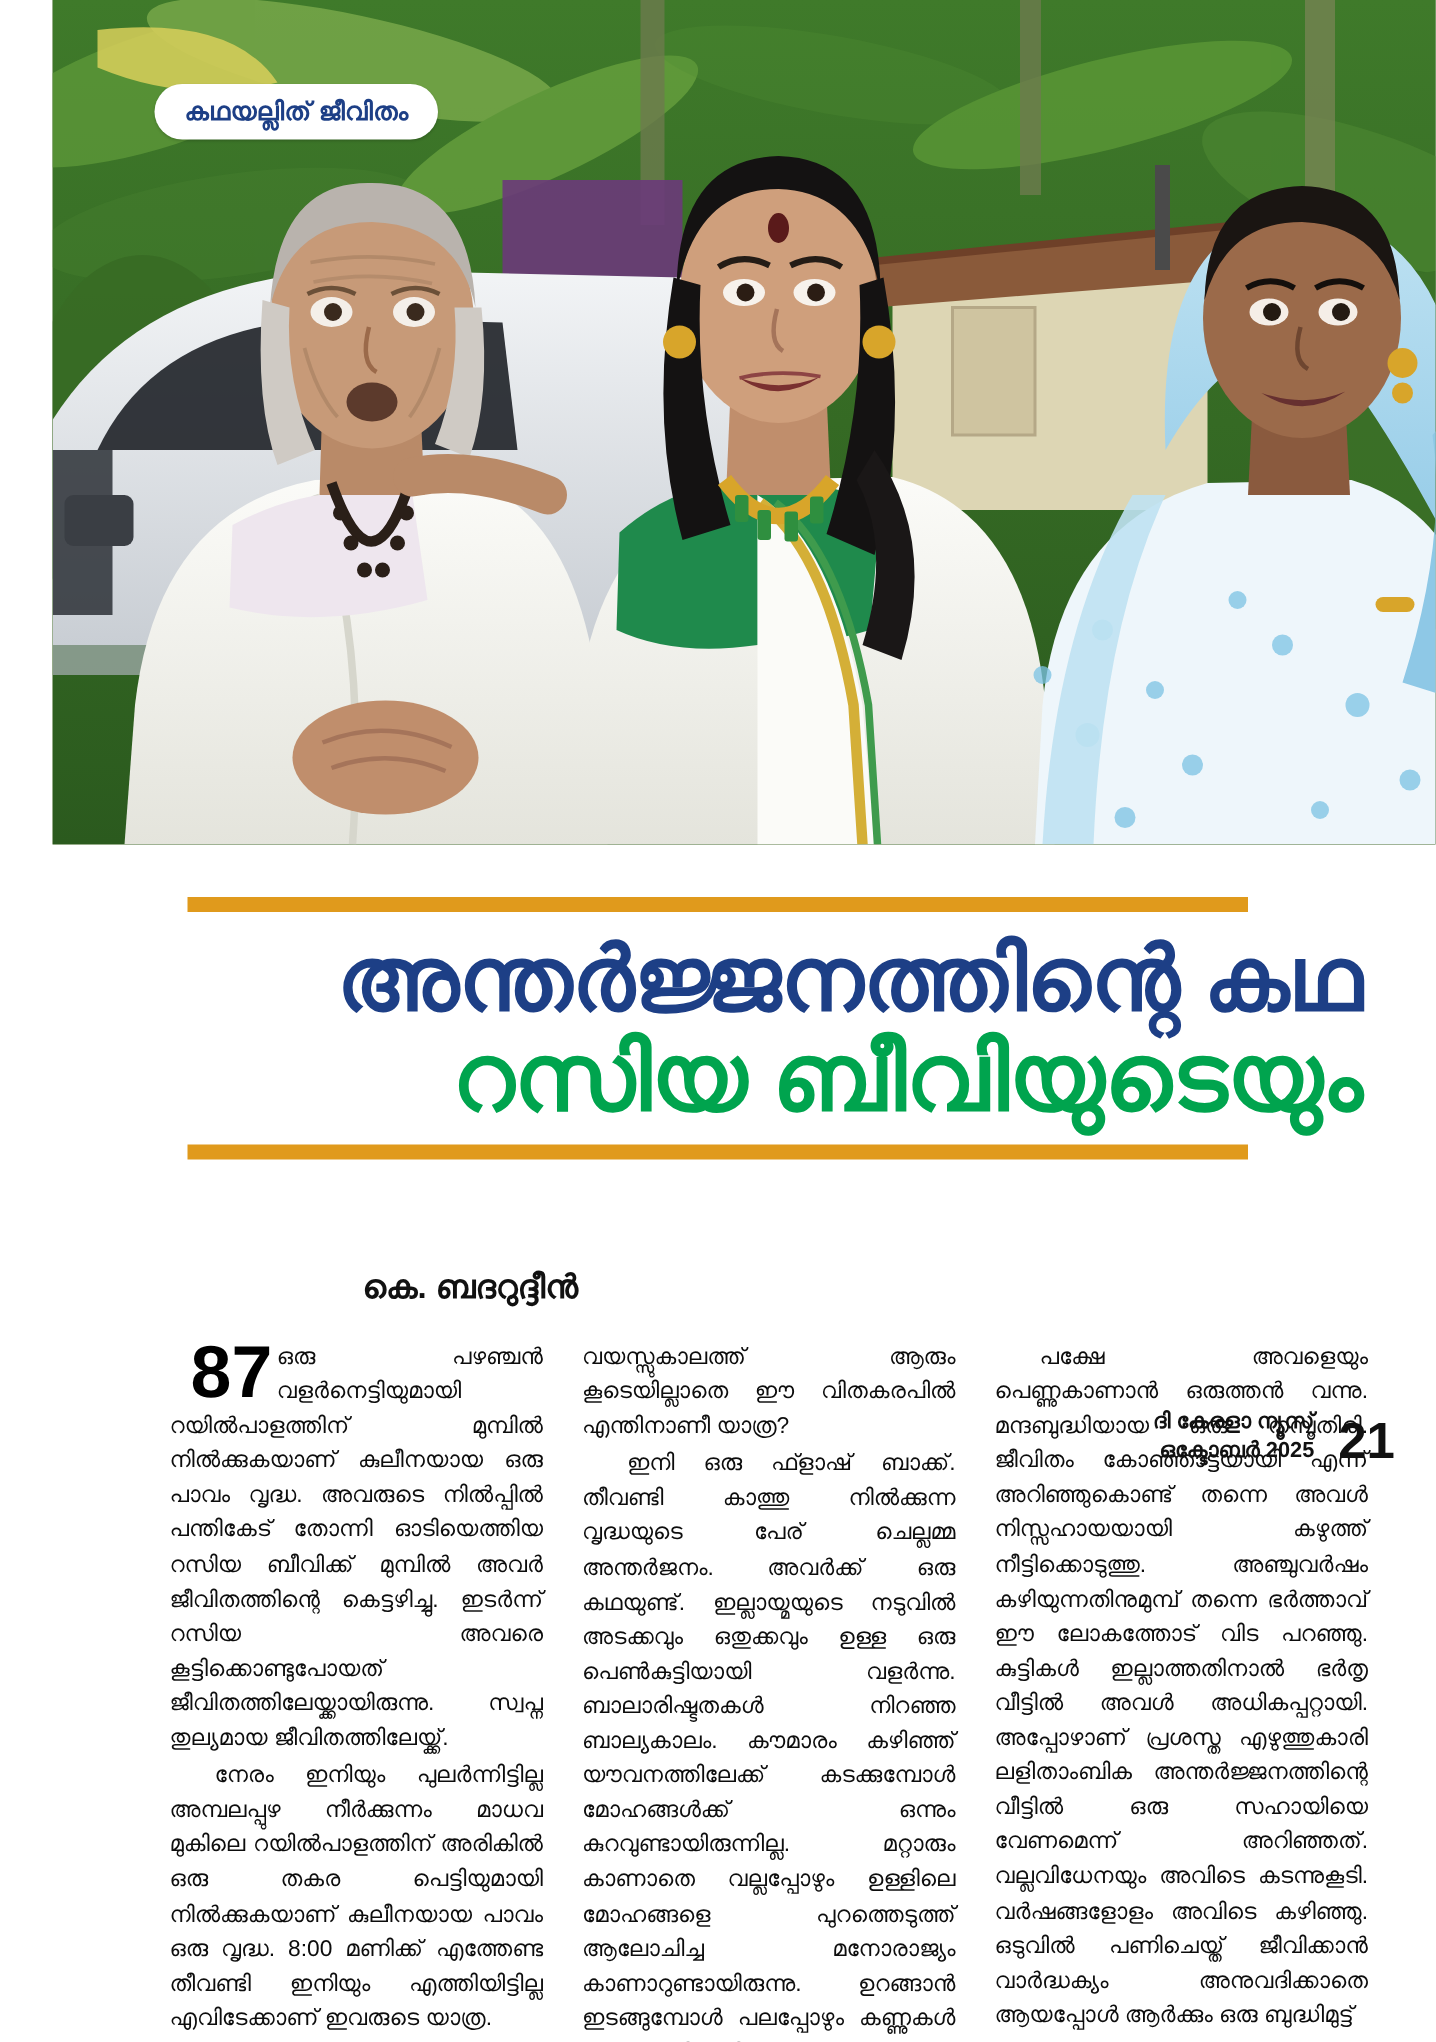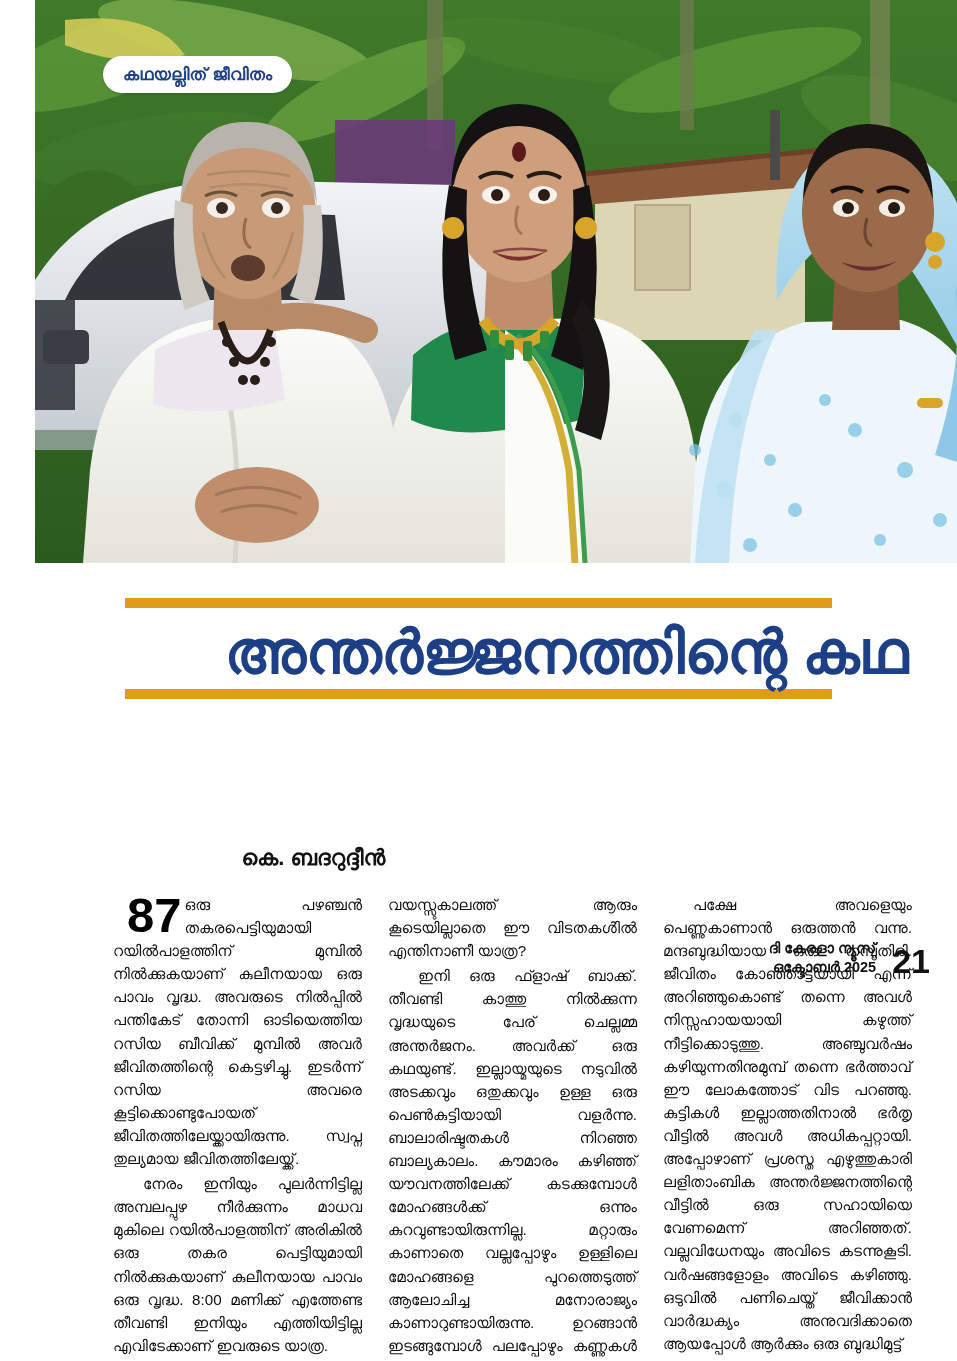--- a/index.html
+++ b/index.html
@@ -283,37 +283,38 @@
       <path d="M742 330 Q700 420 694 563 L660 563 Q668 420 720 330 Z" fill="#bfe2f2" opacity=".9"></path>
     </svg>
 
     <div class="badge">കഥയല്ലിത് ജീവിതം</div>
   </div>
 
   <div class="headline-block">
     <div class="rule top"></div>
     <div class="headline">
       <span class="hl-line one">അന്തർജ്ജനത്തിന്റെ കഥ</span>
+      <span class="hl-line two">റസിയ ബീവിയുടെയും</span>
     </div>
     <div class="rule bottom"></div>
   </div>
 
   <div class="byline">കെ. ബദറുദ്ദീൻ</div>
 
   <div class="columns">
 
     <div class="col">
       <p class="first">
-        <span class="dropcap">87</span><span>ഒരു പഴഞ്ചൻ തകരപെട്ടിയുമായി റയിൽപാളത്തിന് മുമ്പിൽ നിൽക്കുകയാണ് കുലീനയായ ഒരു പാവം വൃദ്ധ. അവരുടെ നിൽപ്പിൽ പന്തികേട് തോന്നി ഓടിയെത്തിയ റസിയ ബീവിക്ക് മുമ്പിൽ അവർ ജീവിതത്തിന്റെ കെട്ടഴിച്ചു. ഇടർന്ന് റസിയ അവരെ കൂട്ടിക്കൊണ്ടുപോയത് ജീവിതത്തിലേയ്ക്കായിരുന്നു. സ്വപ്ന തുല്യമായ ജീവിതത്തിലേയ്ക്ക്.</span>
+        <span class="dropcap">87</span><span>ഒരു പഴഞ്ചൻ വളർനെട്ടിയുമായി റയിൽപാളത്തിന് മുമ്പിൽ നിൽക്കുകയാണ് കുലീനയായ ഒരു പാവം വൃദ്ധ. അവരുടെ നിൽപ്പിൽ പന്തികേട് തോന്നി ഓടിയെത്തിയ റസിയ ബീവിക്ക് മുമ്പിൽ അവർ ജീവിതത്തിന്റെ കെട്ടഴിച്ചു. ഇടർന്ന് റസിയ അവരെ കൂട്ടിക്കൊണ്ടുപോയത് ജീവിതത്തിലേയ്ക്കായിരുന്നു. സ്വപ്ന തുല്യമായ ജീവിതത്തിലേയ്ക്ക്.</span>
       </p>
       <p class="indent">നേരം ഇനിയും പുലർന്നിട്ടില്ല അമ്പലപ്പുഴ നീർക്കുന്നം മാധവ മുകിലെ റയിൽപാളത്തിന് അരികിൽ ഒരു തകര പെട്ടിയുമായി നിൽക്കുകയാണ് കുലീനയായ പാവം ഒരു വൃദ്ധ. 8:00 മണിക്ക് എത്തേണ്ട തീവണ്ടി ഇനിയും എത്തിയിട്ടില്ല എവിടേക്കാണ് ഇവരുടെ യാത്ര.</p>
     </div>
 
     <div class="col">
-      <p>വയസ്സുകാലത്ത് ആരും കൂടെയില്ലാതെ ഈ വിടതകൾിൽ എന്തിനാണീ യാത്ര?</p>
+      <p>വയസ്സുകാലത്ത് ആരും കൂടെയില്ലാതെ ഈ വിതകരപിൽ എന്തിനാണീ യാത്ര?</p>
       <p class="indent">ഇനി ഒരു ഫ്ളാഷ് ബാക്ക്. തീവണ്ടി കാത്തു നിൽക്കുന്ന വൃദ്ധയുടെ പേര് ചെല്ലമ്മ അന്തർജനം. അവർക്ക് ഒരു കഥയുണ്ട്. ഇല്ലായ്മയുടെ നടുവിൽ അടക്കവും ഒതുക്കവും ഉള്ള ഒരു പെൺകുട്ടിയായി വളർന്നു. ബാലാരിഷ്ടതകൾ നിറഞ്ഞ ബാല്യകാലം. കൗമാരം കഴിഞ്ഞ് യൗവനത്തിലേക്ക് കടക്കുമ്പോൾ മോഹങ്ങൾക്ക് ഒന്നും കുറവുണ്ടായിരുന്നില്ല. മറ്റാരും കാണാതെ വല്ലപ്പോഴും ഉള്ളിലെ മോഹങ്ങളെ പുറത്തെടുത്ത് ആലോചിച്ച മനോരാജ്യം കാണാറുണ്ടായിരുന്നു. ഉറങ്ങാൻ ഇടങ്ങുമ്പോൾ പലപ്പോഴും കണ്ണുകൾ ഈറനണിഞ്ഞിരുന്നു.</p>
     </div>
 
     <div class="col">
       <p class="indent">പക്ഷേ അവളെയും പെണ്ണുകാണാൻ ഒരുത്തൻ വന്നു. മന്ദബുദ്ധിയായ ഒരു നമ്പൂതിരി. ജീവിതം കോഞ്ഞാട്ടയായി എന്ന് അറിഞ്ഞുകൊണ്ട് തന്നെ അവൾ നിസ്സഹായയായി കഴുത്ത് നീട്ടിക്കൊടുത്തു. അഞ്ചുവർഷം കഴിയുന്നതിനുമുമ്പ് തന്നെ ഭർത്താവ് ഈ ലോകത്തോട് വിട പറഞ്ഞു. കുട്ടികൾ ഇല്ലാത്തതിനാൽ ഭർതൃ വീട്ടിൽ അവൾ അധികപ്പറ്റായി. അപ്പോഴാണ് പ്രശസ്ത എഴുത്തുകാരി ലളിതാംബിക അന്തർജ്ജനത്തിന്റെ വീട്ടിൽ ഒരു സഹായിയെ വേണമെന്ന് അറിഞ്ഞത്. വല്ലവിധേനയും അവിടെ കടന്നുകൂടി. വർഷങ്ങളോളം അവിടെ കഴിഞ്ഞു. ഒടുവിൽ പണിചെയ്ത് ജീവിക്കാൻ വാർദ്ധക്യം അനുവദിക്കാതെ ആയപ്പോൾ ആർക്കും ഒരു ബുദ്ധിമുട്ട്</p>
     </div>
 
   </div>
 
   <div class="footer">

